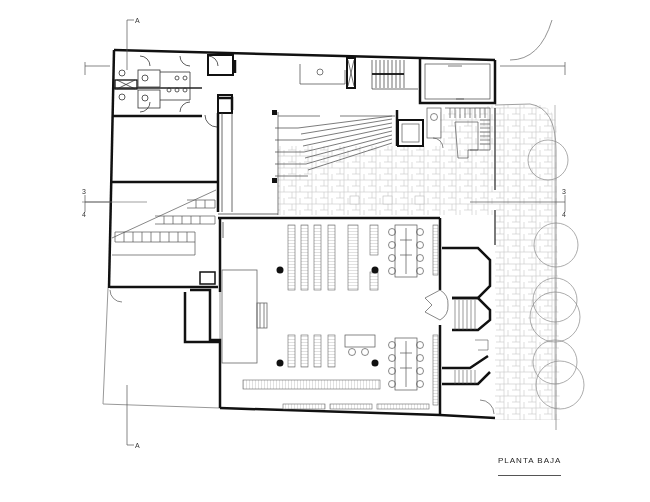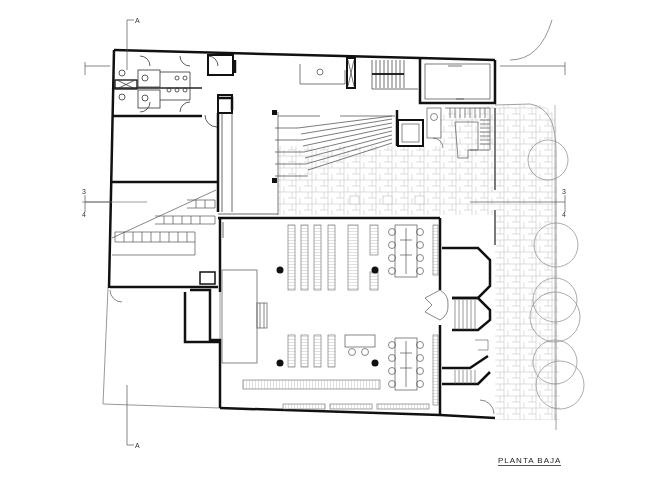--- a/index.html
+++ b/index.html
@@ -1,21 +1,21 @@
 <!DOCTYPE html>
 <html><head>
 <meta charset="utf-8">
 <style>
   html, body { margin: 0; padding: 0; background: #ffffff; }
   body { width: 650px; height: 502px; position: relative; overflow: hidden; font-family: "Liberation Sans", sans-serif; }
   #plan { position: absolute; left: 0; top: 0; width: 650px; height: 502px; }
   .title {
     position: absolute; left: 498px; top: 456px;
     font-family: "Liberation Sans", sans-serif; font-size: 8px; letter-spacing: 1px; color: #222;
-    border-bottom: 1px solid #555; padding-bottom: 0;
+    border-bottom: 1px solid #555; padding-bottom: 10px;
   }
   .lbl { font-family: "Liberation Sans", sans-serif; font-size: 7px; fill: #333; }
 </style>
 </head>
 <body>
 
 <svg id="plan" viewBox="0 0 650 502" xmlns="http://www.w3.org/2000/svg">
   <defs>
     <pattern id="pave" width="16" height="12" patternUnits="userSpaceOnUse">
       <rect width="16" height="12" fill="#fff"></rect>

